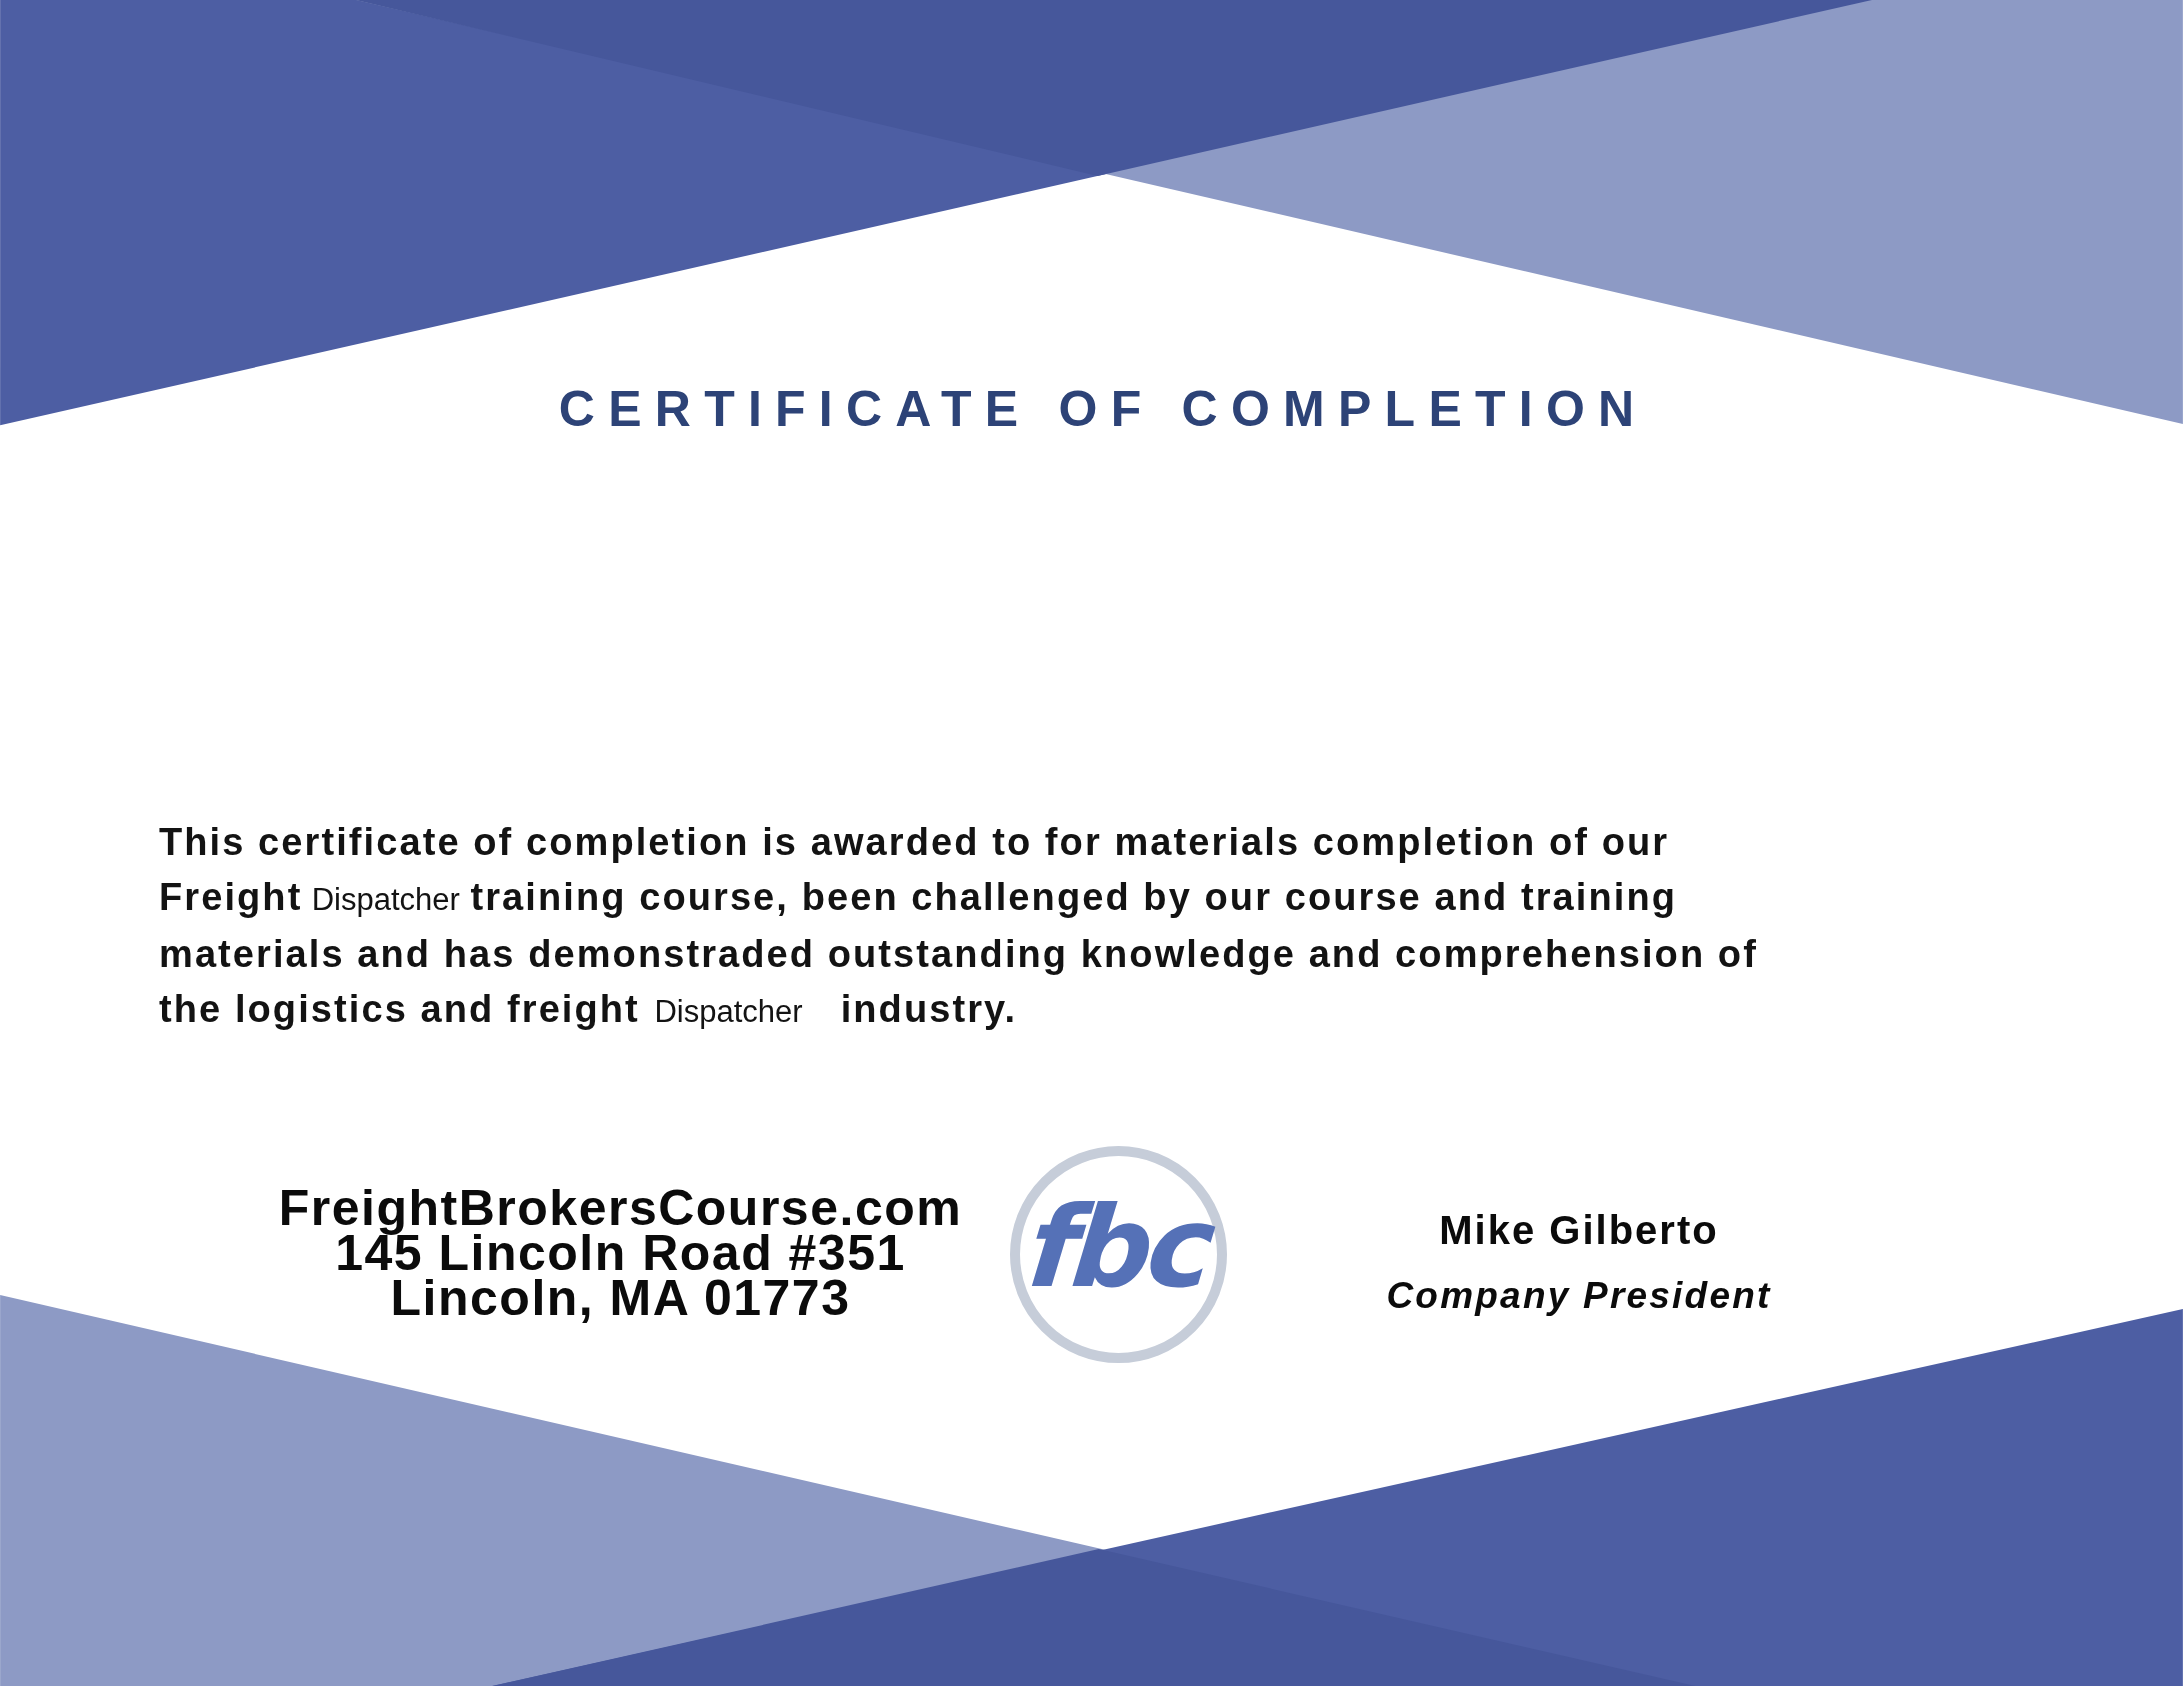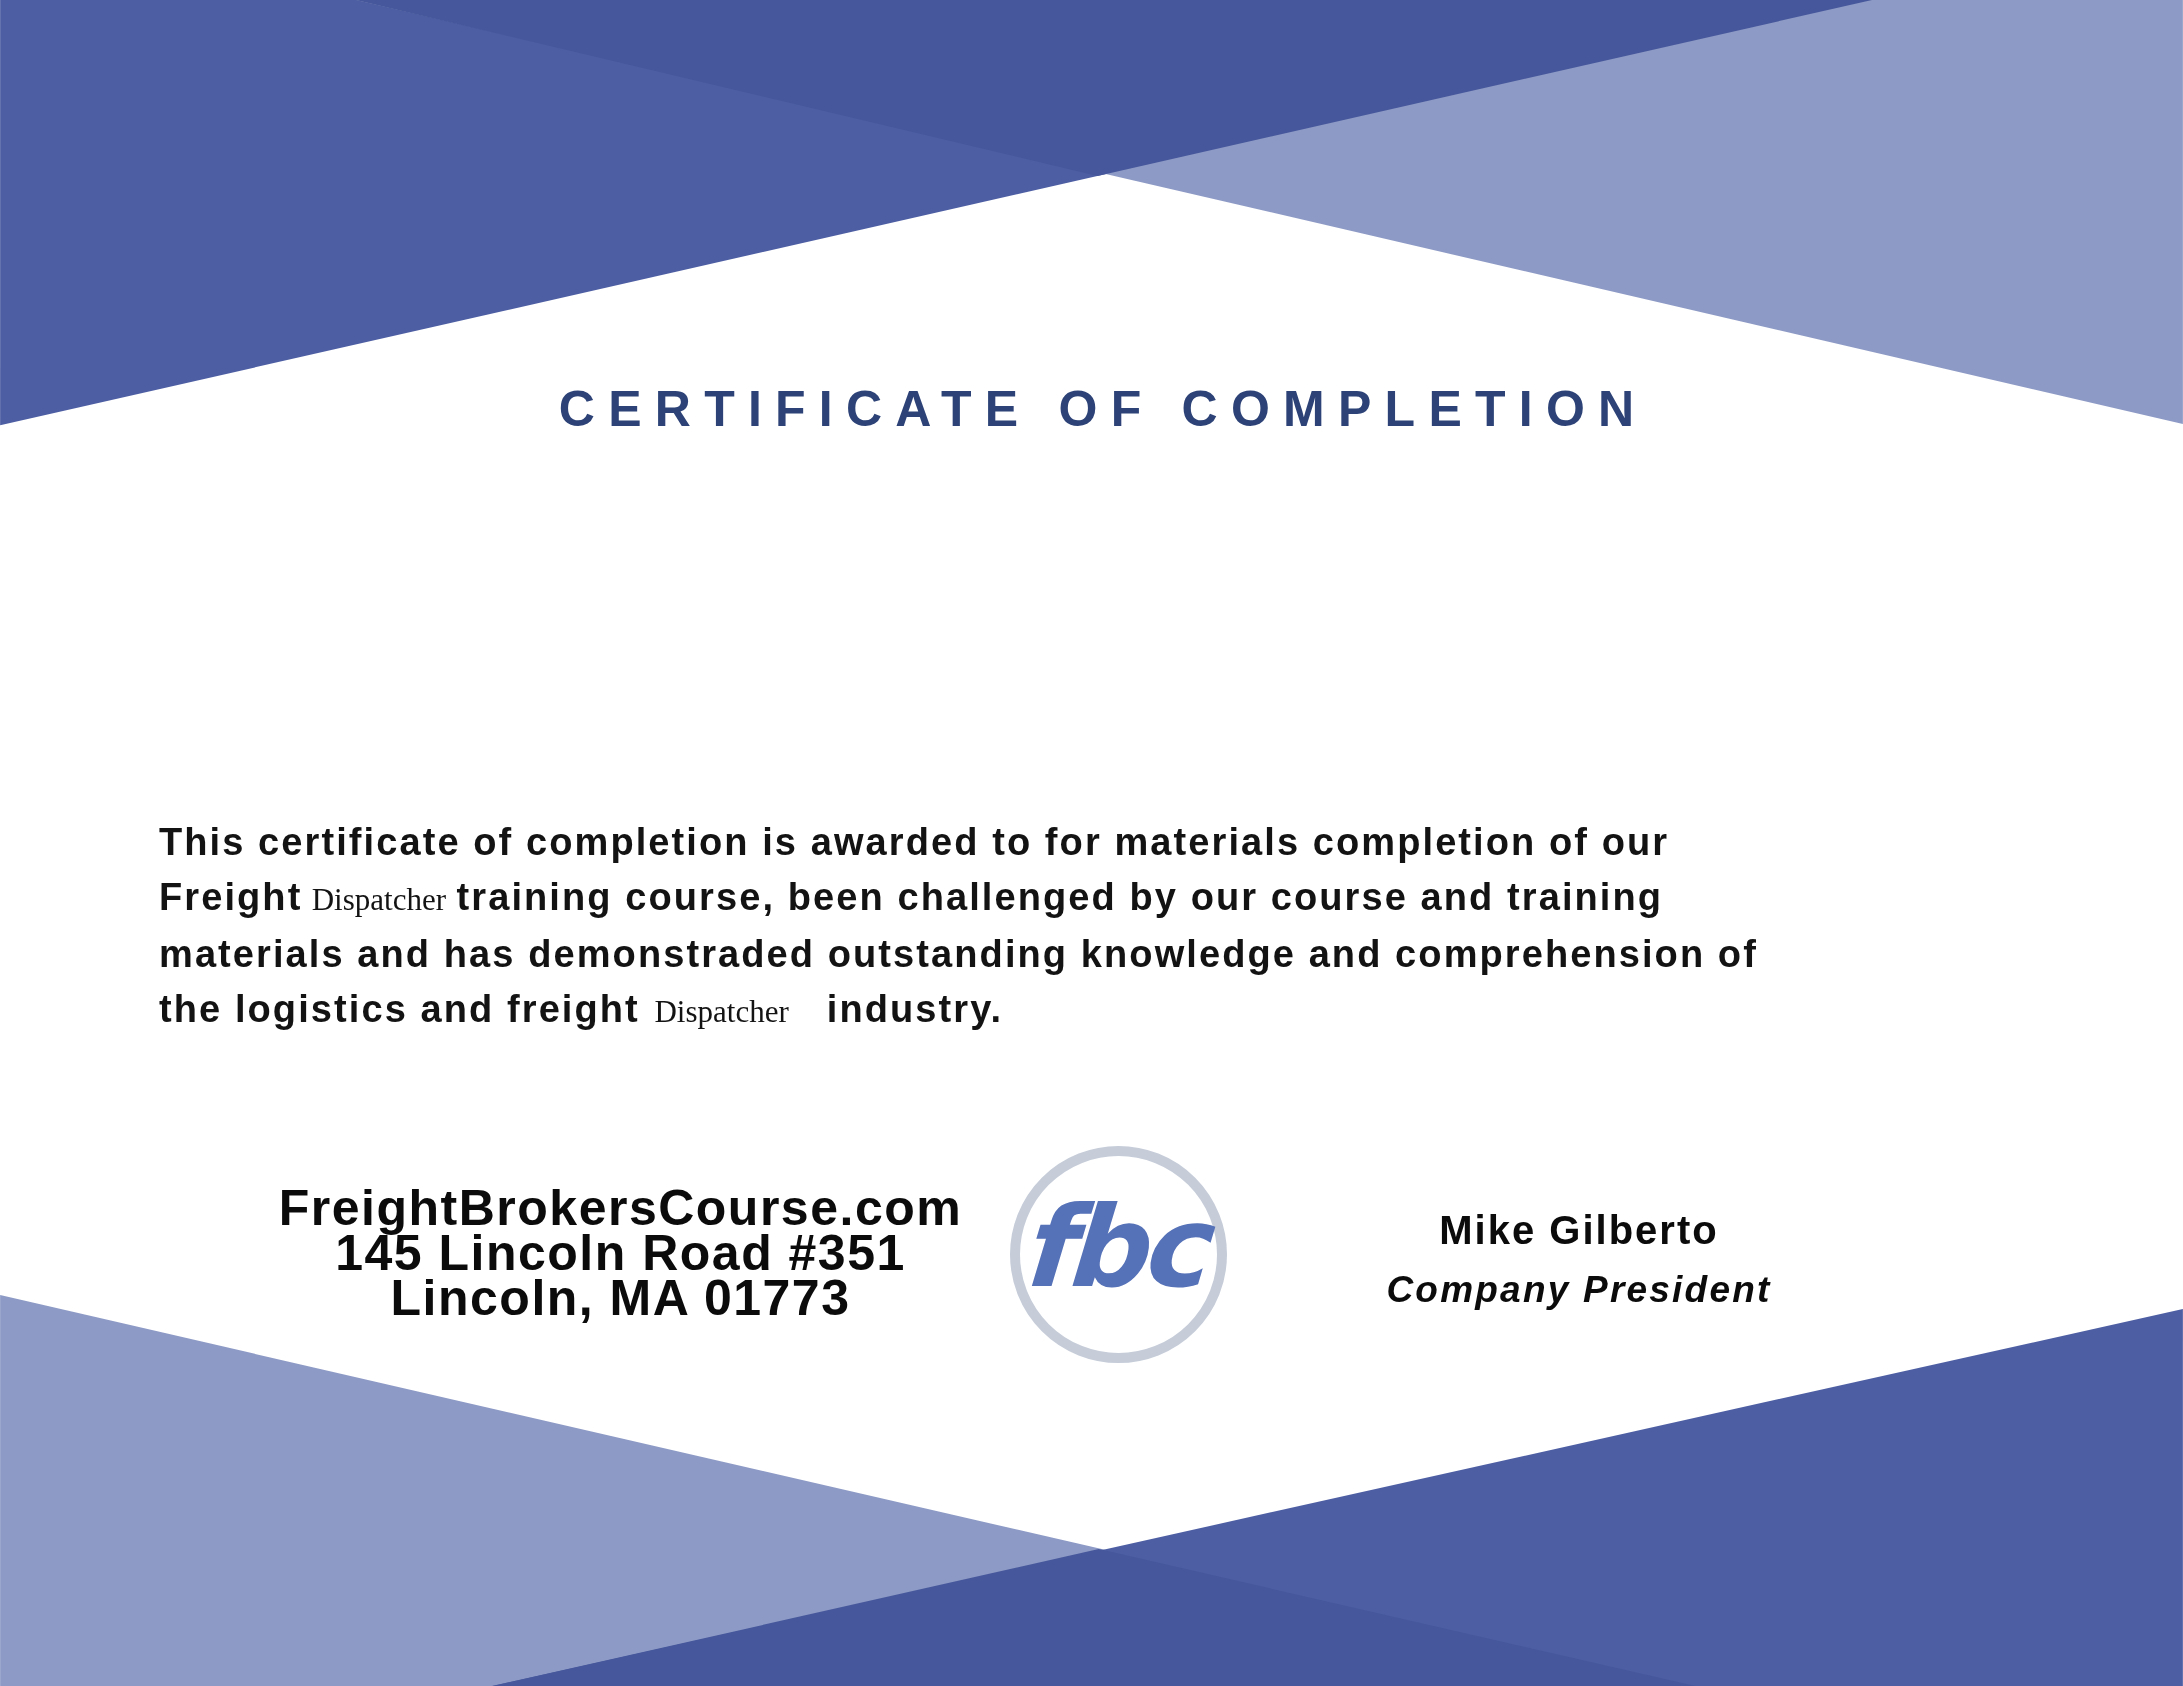--- a/index.html
+++ b/index.html
@@ -33,21 +33,21 @@
     white-space:nowrap;
   }
   .body-text{
     position:absolute;left:159px;top:815px;width:1905px;
     font-weight:700;font-size:38px;line-height:55px;
     letter-spacing:0.055em;
     color:var(--ink);
   }
   .body-line{white-space:nowrap;}
   .merge{
-    font-family:Liberation Serif, serif;
+    font-family:Liberation Sans, sans-serif;
     font-weight:400;font-size:31px;
     letter-spacing:0;
   }
   .merge.m-line2{margin-left:9.3px;margin-right:10.6px;}
   .merge.m-line4a{margin-left:14.6px;}
   .gap-wide{display:inline-block;width:38px;}
 
   .address{
     position:absolute;left:222px;top:1186px;width:797px;
     text-align:center;
@@ -77,21 +77,21 @@
   .signature{
     position:absolute;left:1298px;top:1207px;width:562px;
     text-align:center;color:var(--ink-strong);
   }
   .sig-name{
     font-weight:700;font-size:40px;line-height:46px;
     letter-spacing:0.05em;white-space:nowrap;
   }
   .sig-title{
     font-weight:700;font-style:italic;font-size:37px;line-height:42px;
-    letter-spacing:0.06em;margin-top:16px;white-space:nowrap;
+    letter-spacing:0.06em;margin-top:22px;white-space:nowrap;
   }
 </style>
 </head>
 <body>
 
 <div class="canvas">
 
   <svg class="tri-svg" viewBox="0 0 3300 2549" aria-hidden="true">
     <polygon class="fill-medium" points="0,0 2830,0 0,643"></polygon>
     <polygon class="fill-peri" points="538,0 3300,0 3300,641"></polygon>

